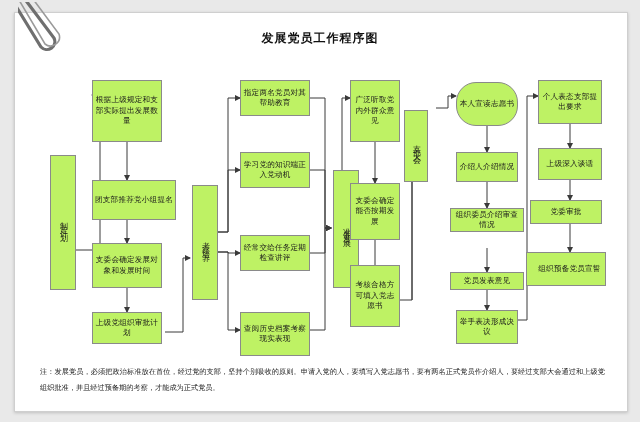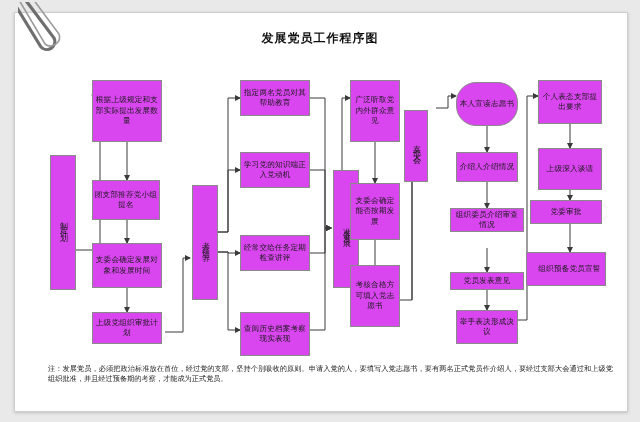--- a/index.html
+++ b/index.html
@@ -30,45 +30,45 @@
     font-weight:bold;
     letter-spacing:1px;
     color:#111;
   }
   #canvas{position:absolute;left:0;top:0;width:640px;height:422px;}
 
   .node{
     position:absolute;
     box-sizing:border-box;
     border:1px solid #8a8a8a;
-    background:#d946ef;
+    background:#bef264;
     color:#1a1a1a;
     font-size:7.6px;
     line-height:10.5px;
     display:flex;
     align-items:center;
     justify-content:center;
     text-align:center;
     padding:1px;
     letter-spacing:0.2px;
   }
   .node.vert{
     writing-mode:vertical-rl;
     text-orientation:upright;
     line-height:12px;
     letter-spacing:4px;
     font-size:8px;
   }
   .node .txt{display:block;}
   #note{
     position:absolute;
-    left:48px;top:364px;
+    left:40px;top:364px;
     width:565px;
     font-size:7.2px;
-    line-height:10px;
+    line-height:16px;
     color:#222;
     text-align:justify;
     text-indent:0;
   }
 </style>
 </head>
 <body>
 
 <div id="page"></div>
 
@@ -142,21 +142,21 @@
   </g>
 </svg>
 
 <div class="node vert" style="left:50px;top:155px;width:26px;height:135px;">
   <span class="txt">制定计划</span>
 </div>
 
 <div class="node" style="left:92px;top:80px;width:70px;height:62px;">
   <span class="txt">根据上级规定和支部实际提出发展数量</span>
 </div>
-<div class="node" style="left:92px;top:180px;width:68px;height:40px;">
+<div class="node" style="left:92px;top:180px;width:84px;height:40px;">
   <span class="txt">团支部推荐党小组提名</span>
 </div>
 <div class="node" style="left:92px;top:243px;width:70px;height:45px;">
   <span class="txt">支委会确定发展对象和发展时间</span>
 </div>
 <div class="node" style="left:92px;top:312px;width:70px;height:32px;">
   <span class="txt">上级党组织审批计划</span>
 </div>
 
 <div class="node vert" style="left:192px;top:185px;width:26px;height:115px;">
@@ -206,21 +206,21 @@
 <div class="node" style="left:450px;top:272px;width:74px;height:18px;">
   <span class="txt">党员发表意见</span>
 </div>
 <div class="node" style="left:456px;top:310px;width:62px;height:34px;">
   <span class="txt">举手表决形成决议</span>
 </div>
 
 <div class="node" style="left:538px;top:80px;width:64px;height:44px;">
   <span class="txt">个人表态支部提出要求</span>
 </div>
-<div class="node" style="left:538px;top:148px;width:64px;height:42px;">
+<div class="node" style="left:538px;top:148px;width:64px;height:32px;">
   <span class="txt">上级深入谈话</span>
 </div>
 <div class="node" style="left:530px;top:200px;width:72px;height:24px;">
   <span class="txt">党委审批</span>
 </div>
 <div class="node" style="left:526px;top:252px;width:80px;height:34px;padding-left:8px;">
   <span class="txt">组织预备党员宣誓</span>
 </div>
 
 <div id="note">注：发展党员，必须把政治标准放在首位，经过党的支部，坚持个别吸收的原则。申请入党的人，要填写入党志愿书，要有两名正式党员作介绍人，要经过支部大会通过和上级党组织批准，并且经过预备期的考察，才能成为正式党员。</div>

